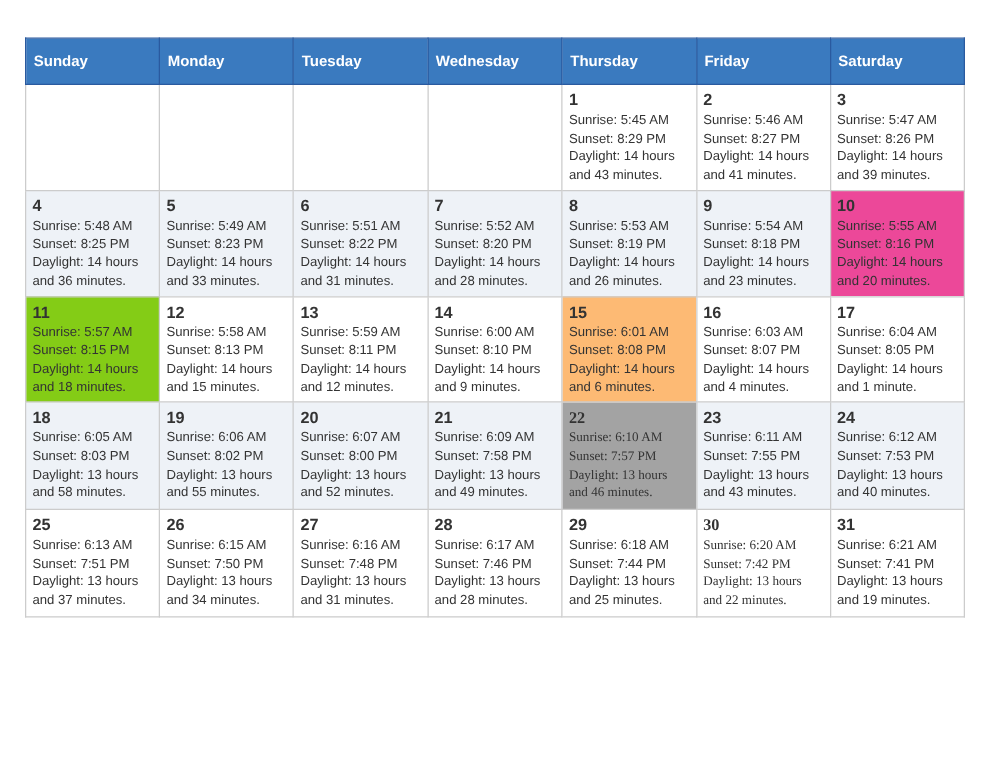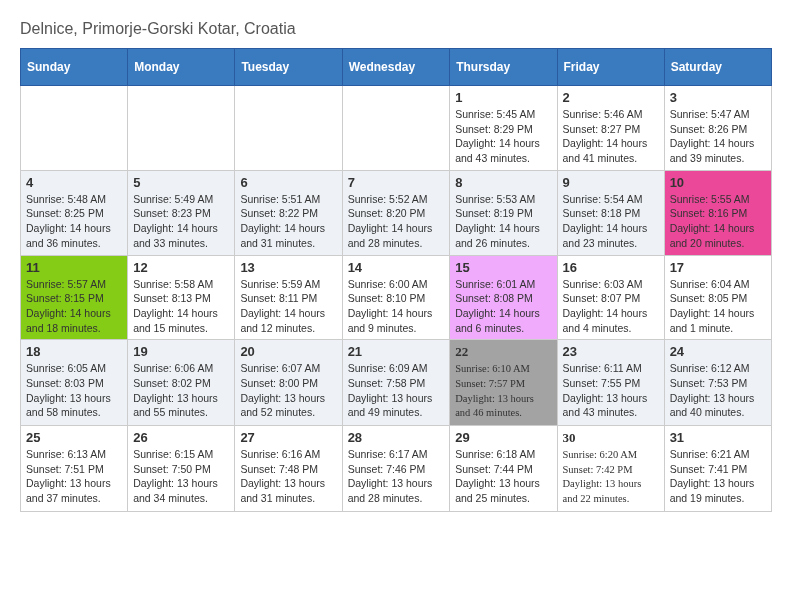--- a/index.html
+++ b/index.html
@@ -80,21 +80,20 @@
       color: #333;
       font-size: 10.5px;
       line-height: 1.4;
     }
   </style>
 </head>
 <body>
 
 <div class="header">
   <div class="title-block">
-    <div class="location">Delnice, Primorje-Gorski Kotar, Croatia</div>
   </div>
 </div>
 
 <table class="calendar">
   <thead>
     <tr>
       <th>Sunday</th>
       <th>Monday</th>
       <th>Tuesday</th>
       <th>Wednesday</th>
@@ -162,21 +161,21 @@
           <div class="day-info">Sunrise: 5:58 AM<br>Sunset: 8:13 PM<br>Daylight: 14 hours and 15 minutes.</div>
         </td>
         <td style="background-color: rgb(255, 255, 255);">
           <span class="day-number">13</span>
           <div class="day-info">Sunrise: 5:59 AM<br>Sunset: 8:11 PM<br>Daylight: 14 hours and 12 minutes.</div>
         </td>
         <td style="background-color: rgb(255, 255, 255);">
           <span class="day-number">14</span>
           <div class="day-info">Sunrise: 6:00 AM<br>Sunset: 8:10 PM<br>Daylight: 14 hours and 9 minutes.</div>
         </td>
-        <td style="background-color: #f0abfc;">
+        <td style="background-color: #fdba74;">
           <span class="day-number">15</span>
           <div class="day-info">Sunrise: 6:01 AM<br>Sunset: 8:08 PM<br>Daylight: 14 hours and 6 minutes.</div>
         </td>
         <td style="background-color: rgb(255, 255, 255);">
           <span class="day-number">16</span>
           <div class="day-info">Sunrise: 6:03 AM<br>Sunset: 8:07 PM<br>Daylight: 14 hours and 4 minutes.</div>
         </td>
         <td style="background-color: rgb(255, 255, 255);">
           <span class="day-number">17</span>
           <div class="day-info">Sunrise: 6:04 AM<br>Sunset: 8:05 PM<br>Daylight: 14 hours and 1 minute.</div>

